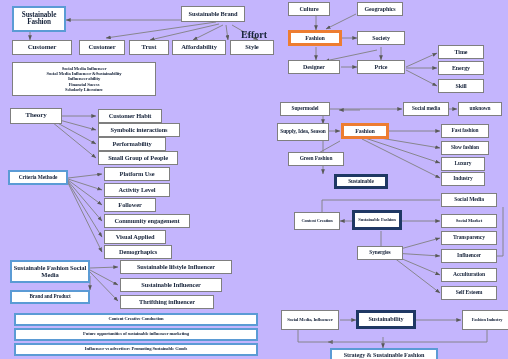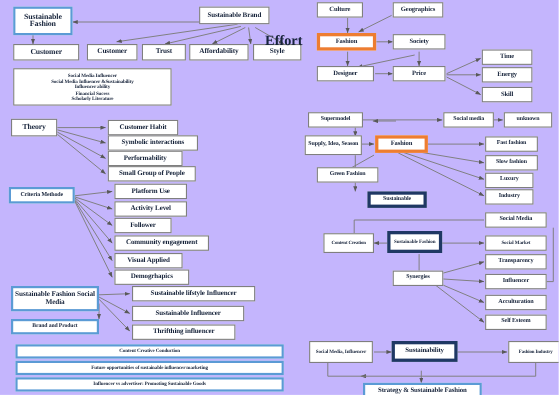--- a/index.html
+++ b/index.html
@@ -115,41 +115,41 @@
     </g>
     <g stroke="#808080" stroke-width="0.9" fill="none" marker-end="url(#ah)">
       <path d="M383,337 L383,348"></path>
     </g>
   </svg>
 
   <div class="node blue" style="left:12px;top:6px;width:54px;height:26px;font-size:7.2px;">Sustainable Fashion</div>
 
   <div class="node plain" style="left:181px;top:6px;width:64px;height:16px;font-size:6.4px;">Sustainable Brand</div>
 
-  <div class="lbl" style="left:241px;top:29px;font-size:13px;">Effort</div>
+  <div class="lbl" style="left:241px;top:29px;font-size:10px;">Effort</div>
 
   <div class="node plain" style="left:12px;top:40px;width:60px;height:15px;font-size:7px;">Customer</div>
 
   <div class="node plain" style="left:79px;top:40px;width:46px;height:15px;font-size:6.6px;">Customer</div>
 
   <div class="node plain" style="left:129px;top:40px;width:40px;height:15px;font-size:6.6px;">Trust</div>
 
   <div class="node plain" style="left:172px;top:40px;width:54px;height:15px;font-size:6.6px;">Affordability</div>
 
   <div class="node plain" style="left:230px;top:40px;width:44px;height:15px;font-size:6.6px;">Style</div>
 
   <div class="node plain" style="left:12px;top:62px;width:144px;height:34px;font-size:4.6px;flex-direction:column;justify-content:center;">
     <span class="para" style="padding:0;">Social Media Influencer</span>
     <span class="para" style="padding:0;">Social Media Influencer &amp;Sustainability</span>
     <span class="para" style="padding:0;">Influencer ability</span>
     <span class="para" style="padding:0;">Financial Sucess</span>
     <span class="para" style="padding:0;">Scholarly Literature</span>
   </div>
 
-  <div class="node plain" style="left:10px;top:108px;width:42px;height:16px;font-size:7px;">Theory</div>
+  <div class="node plain" style="left:10px;top:108px;width:52px;height:16px;font-size:7px;">Theory</div>
 
   <div class="node plain" style="left:98px;top:109px;width:64px;height:14px;font-size:6.4px;">Customer Habit</div>
   <div class="node plain" style="left:98px;top:123px;width:82px;height:14px;font-size:6.4px;">Symbolic interactions</div>
   <div class="node plain" style="left:98px;top:137px;width:68px;height:14px;font-size:6.4px;">Performability</div>
   <div class="node plain" style="left:98px;top:151px;width:80px;height:14px;font-size:6.4px;">Small Group of People</div>
 
   <div class="node blue" style="left:8px;top:170px;width:60px;height:15px;font-size:5.4px;">Criteria Methode</div>
 
   <div class="node plain" style="left:104px;top:167px;width:66px;height:14px;font-size:6.4px;">Platform Use</div>
   <div class="node plain" style="left:104px;top:183px;width:66px;height:14px;font-size:6.4px;">Activity Level</div>

